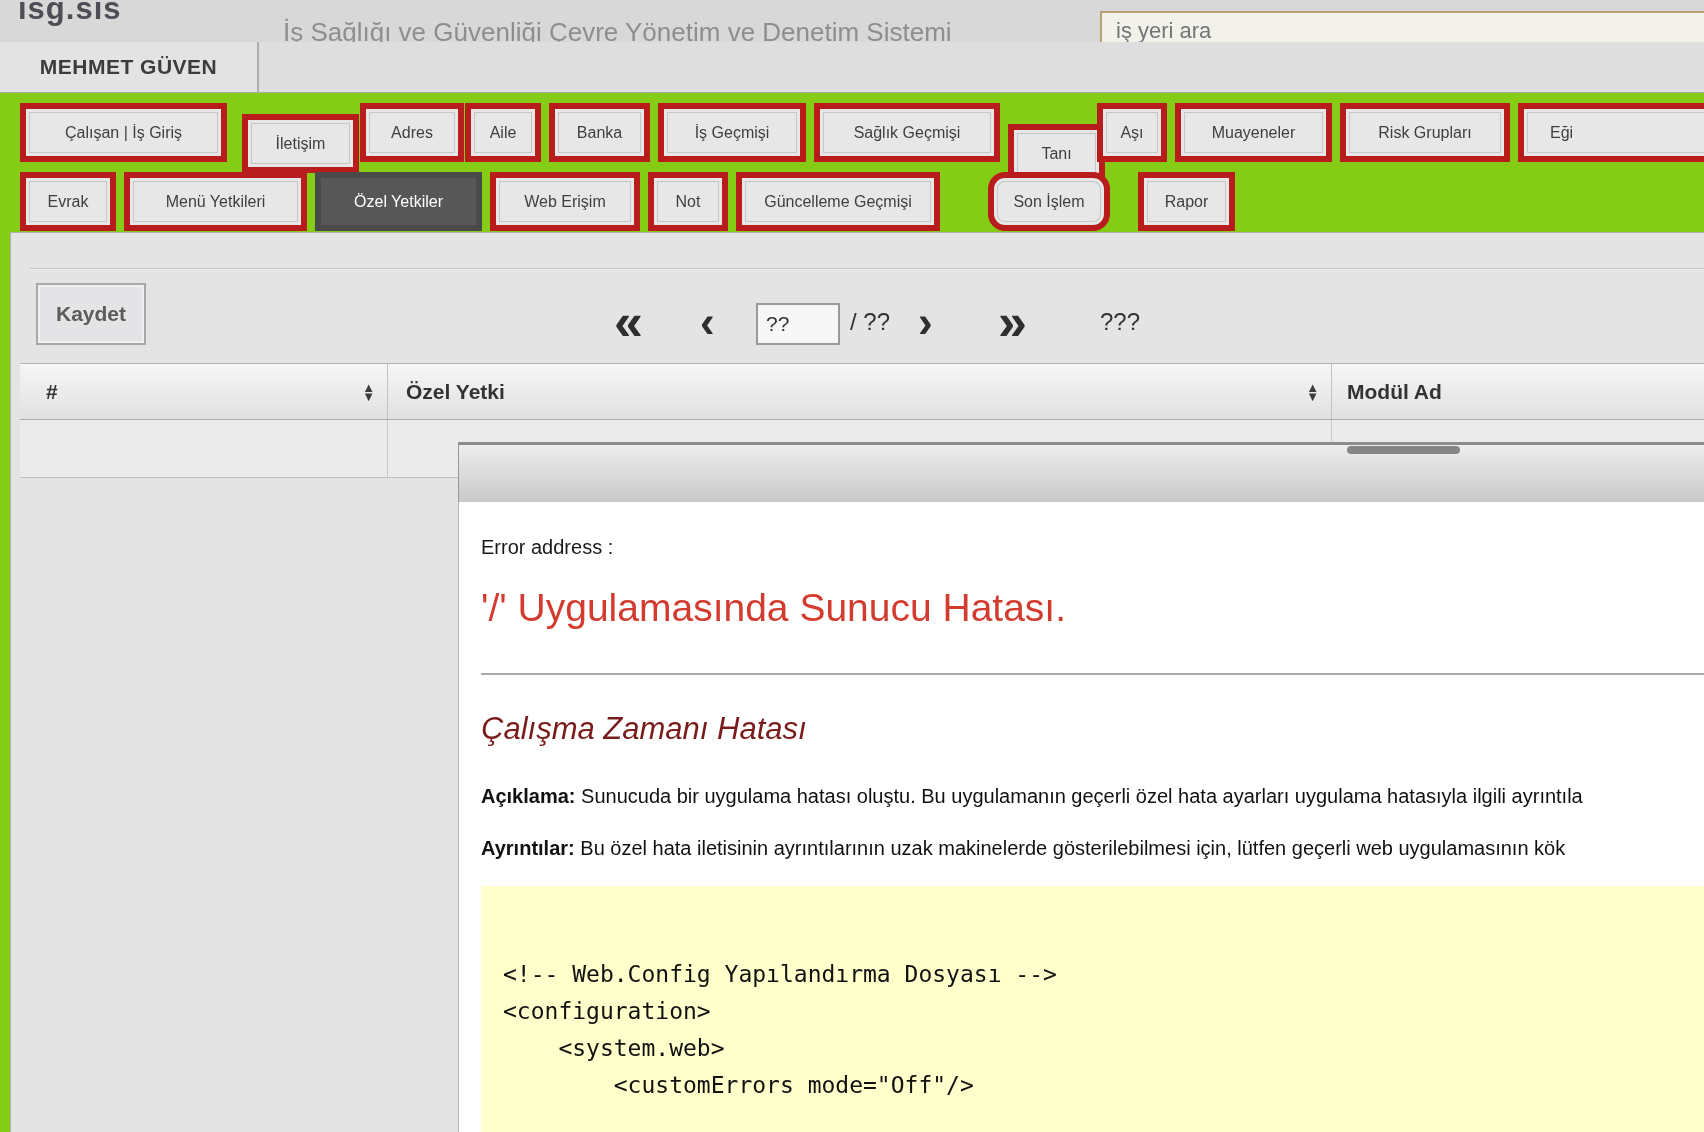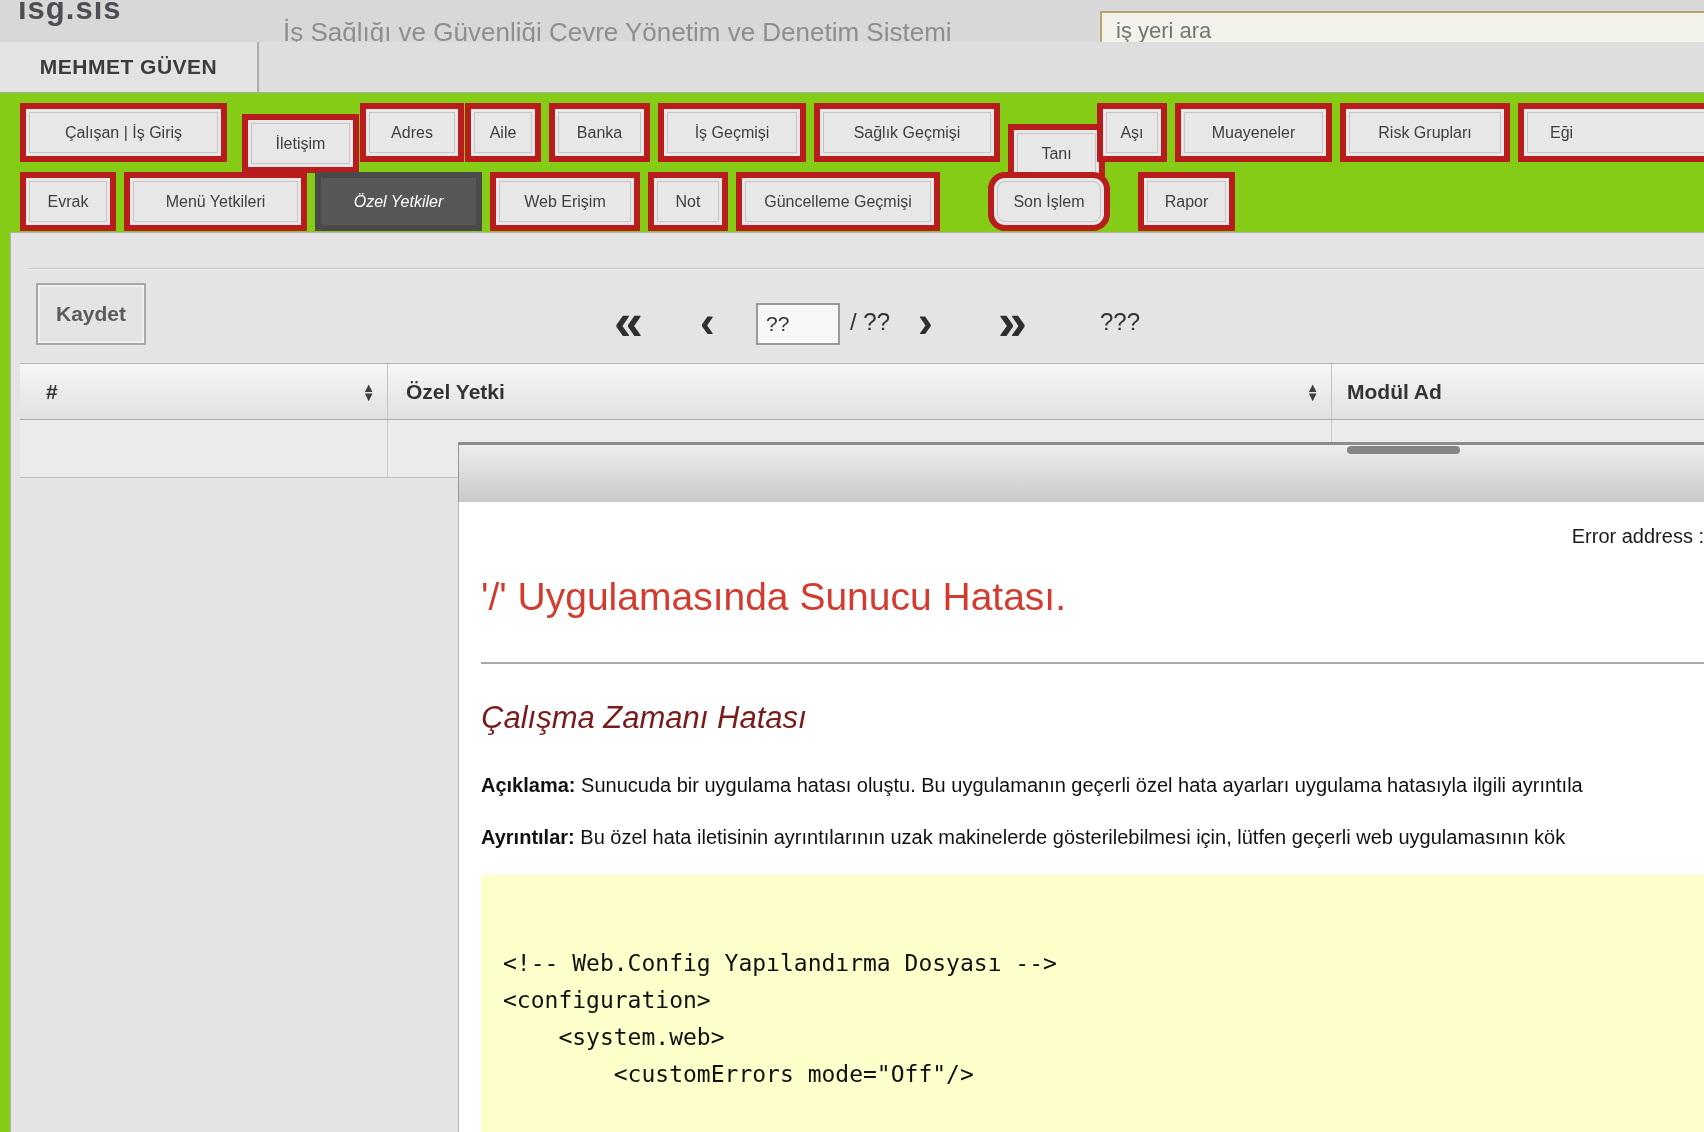--- a/index.html
+++ b/index.html
@@ -10,21 +10,21 @@
   .logo{position:absolute;left:18px;top:-9px;font-size:31px;font-weight:bold;color:#4e4e57;letter-spacing:1px;}
   .apptitle{position:absolute;left:283px;top:17px;font-size:26px;color:#8e8e8e;white-space:nowrap;}
   .searchbox{position:absolute;left:1100px;top:11px;width:640px;height:40px;border:2px solid #b9a271;background:#f2f1ea;font-size:22px;color:#8f8f8f;padding-left:14px;font-family:"Liberation Sans",sans-serif;outline:none;box-sizing:border-box;}
 
   
   .userrow{position:absolute;left:0;top:42px;width:1704px;height:50px;background:#dedede;border-bottom:1px solid #a8a8a8;}
   .usertab{position:absolute;left:0;top:0;width:257px;height:50px;background:#e3e3e3;border-right:2px solid #aeaeae;display:flex;align-items:center;justify-content:center;font-size:21px;font-weight:bold;color:#3c3c3c;letter-spacing:.5px;}
 
   
   .tab{position:absolute;height:59px;background:#e7e7e7;border:6px solid #b91c1c;box-shadow:inset 0 0 0 3px #e7e7e7, inset 0 0 0 4px #c6c6c6;display:flex;align-items:center;justify-content:center;font-size:16px;color:#3f3f3f;box-sizing:border-box;white-space:nowrap;cursor:default;}
-  .tab.active{background:#575757;color:#ffffff;border-color:#4a4a4a;box-shadow:none;font-style:italic;}
+  .tab.active{background:#575757;color:#ffffff;border-color:#4a4a4a;box-shadow:none;}
 
   
   .panel{position:absolute;left:10px;top:232px;width:1693px;height:900px;background:#e4e4e4;border-left:1px solid #b0b0b0;border-top:1px solid #b0b0b0;}
   .toolbar-sep{position:absolute;left:30px;top:268px;width:1674px;height:0;border-top:1px solid #c6c6c6;border-bottom:1px solid #f0f0f0;}
   .save-btn{position:absolute;left:36px;top:283px;width:110px;height:62px;background:#e4e4e7;border:2px solid #a8a8a8;box-shadow:inset 0 0 0 2px #f0f0f2;color:#5c5c5c;font-weight:bold;font-size:21px;font-family:"Liberation Sans",sans-serif;cursor:pointer;}
 
   
   .pager-glyph{position:absolute;top:294px;height:56px;display:flex;align-items:center;font-weight:bold;color:#2f2f2f;cursor:pointer;}
   .pager-glyph.big{font-size:52px;}
   .pager-glyph.small{font-size:44px;}
@@ -37,21 +37,21 @@
   .th .lbl{padding-left:18px;}
   .sorticon{position:absolute;right:12px;top:50%;transform:translateY(-50%);display:flex;flex-direction:column;align-items:center;line-height:9px;font-size:13px;color:#3d3d3d;cursor:pointer;}
   .filterrow{position:absolute;left:20px;top:420px;width:1684px;height:58px;background:#ebebeb;border-bottom:1px solid #c0c0c0;display:flex;box-sizing:border-box;}
   .filtercell{border-right:1px solid #c9c9c9;box-sizing:border-box;}
   .scroll-thumb{position:absolute;left:1347px;top:446px;width:113px;height:8px;background:#868686;border-radius:4px;z-index:30;}
 
   
   .dialog{position:absolute;left:458px;top:442px;width:1246px;height:690px;z-index:20;}
   .dialog-titlebar{height:60px;background:linear-gradient(#ededed,#c9c9c9);border-top:3px solid #8d8d8d;border-left:1px solid #979797;box-sizing:border-box;}
   .dialog-body{background:#ffffff;border-left:1px solid #b5b5b5;height:630px;padding-left:22px;box-sizing:border-box;overflow:hidden;}
-  .err-address{margin:0;padding-top:23px;font-size:20px;color:#1a1a1a;text-align:right;}
+  .err-address{margin:0;padding-top:34px;font-size:20px;color:#1a1a1a;}
   .err-h1{margin:0;margin-top:26px;font-size:39px;font-weight:normal;line-height:1.2;white-space:nowrap;}
   .err-hr{border:none;border-top:2px solid #a9a9a9;margin:0;margin-top:41px;width:1300px;}
   .err-h2{margin:0;margin-top:36px;font-size:31px;font-style:italic;font-weight:normal;white-space:nowrap;}
   .err-p{margin:0;font-size:20px;color:#111;white-space:nowrap;overflow:hidden;}
   .err-p1{margin-top:38px;}
   .err-p2{margin-top:29px;}
   .err-p b{font-weight:bold;}
   .codebox{margin-top:26px;width:1300px;padding:70px 0 60px 22px;box-sizing:border-box;}
   .codebox pre{margin:0;font-family:"DejaVu Sans Mono",monospace;font-size:23px;line-height:37px;color:#111;white-space:pre;}
 </style>

